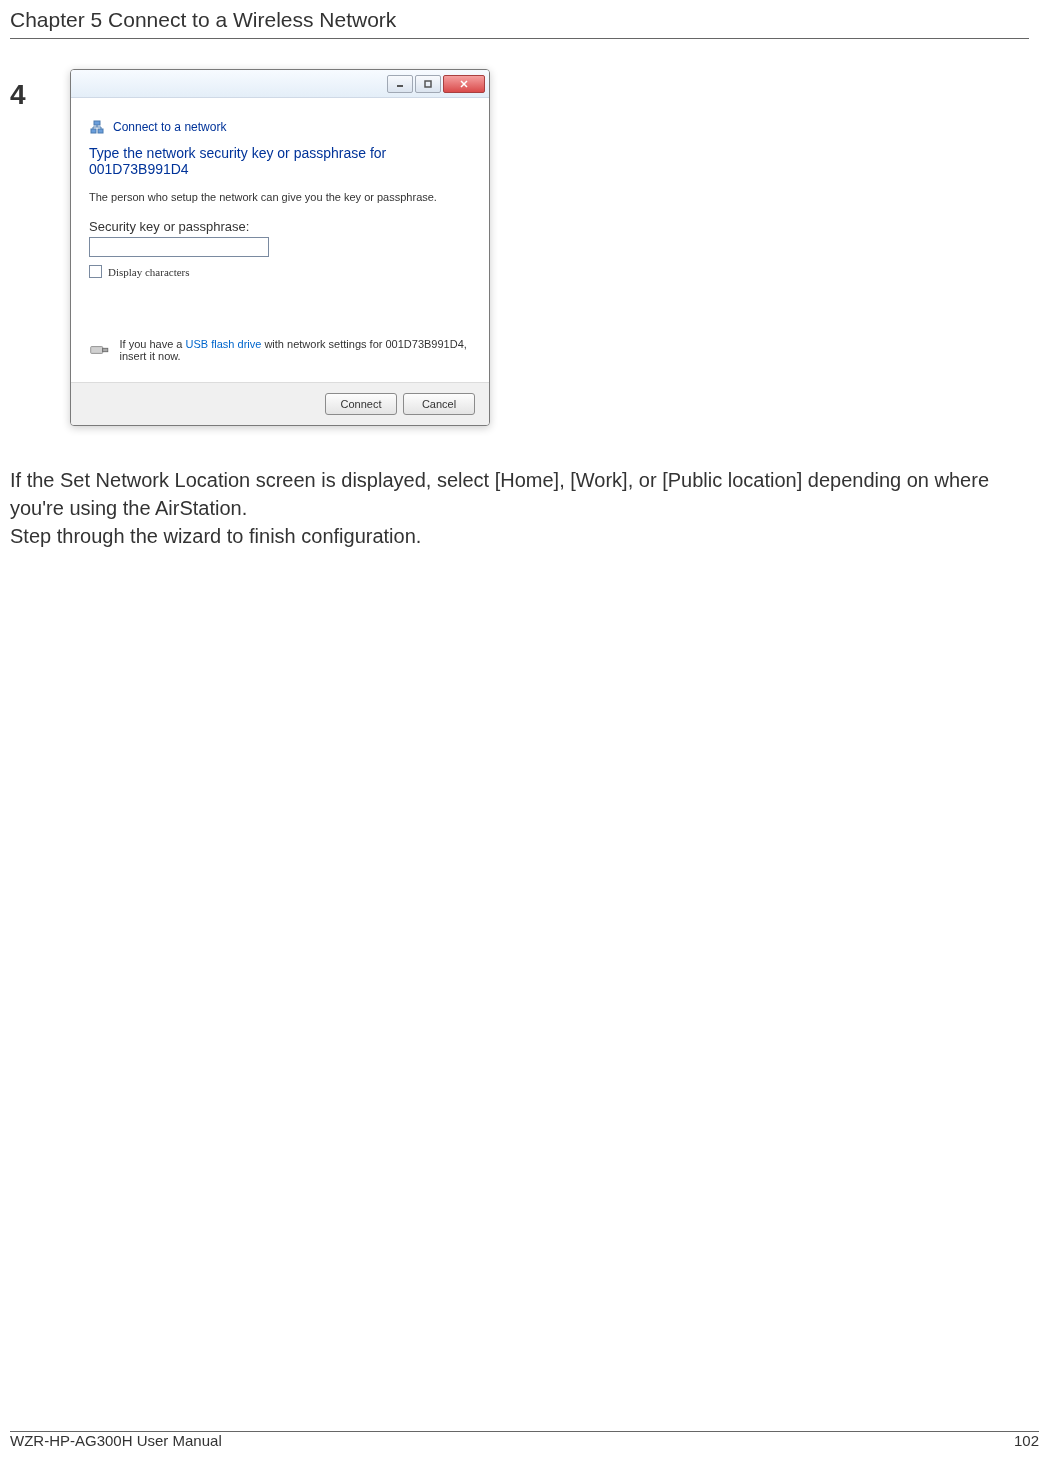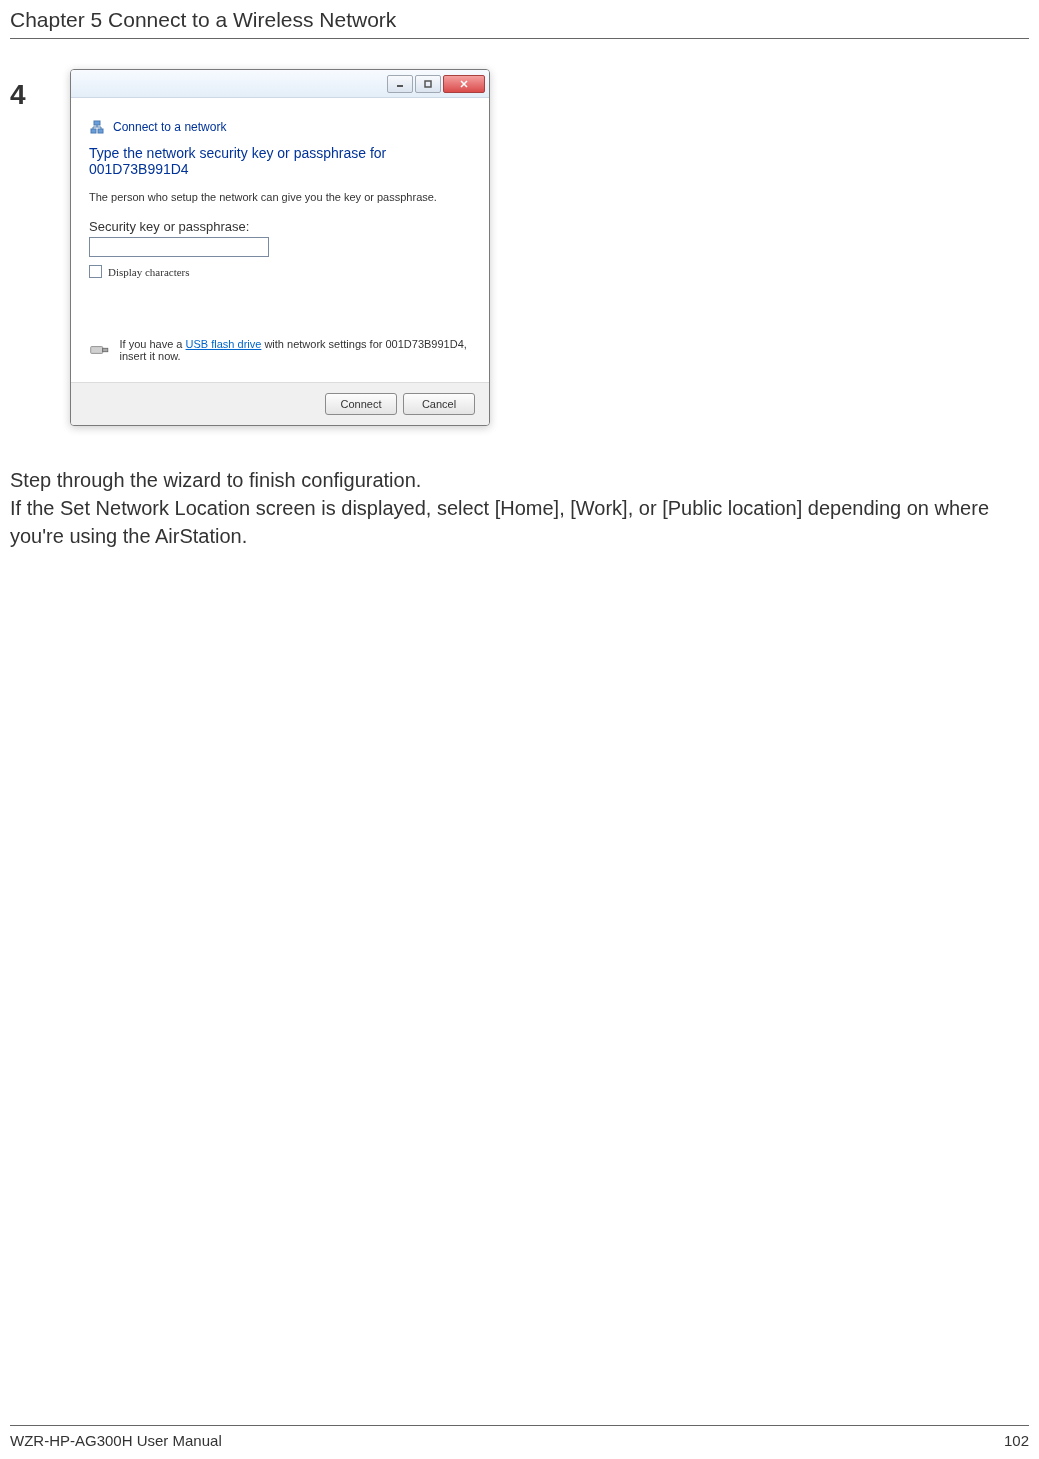--- a/index.html
+++ b/index.html
@@ -141,21 +141,20 @@
     .usb-icon {
       width: 24px;
       height: 16px;
     }
     .usb-text {
       font-size: 11px;
       color: #333;
     }
     .usb-link {
       color: #0066cc;
-      text-decoration: underline;
     }
     .dialog-footer {
       background: #f0f0f0;
       border-top: 1px solid #dcdcdc;
       padding: 10px 14px;
       display: flex;
       justify-content: flex-end;
       gap: 6px;
     }
     .dlg-btn {
@@ -180,23 +179,22 @@
     .body-text {
       margin-top: 40px;
       font-size: 20px;
       line-height: 1.4;
       color: #333333;
     }
     .page-footer {
       position: absolute;
       bottom: 10px;
       left: 10px;
-      right: 10px;
+      right: 0;
       border-top: 1px solid #666666;
-      padding-top: 6px;
       display: flex;
       justify-content: space-between;
       font-size: 15px;
       color: #333333;
     }
   </style>
 </head>
 <body>
 
 <div class="page-header">
@@ -259,21 +257,21 @@
         <div class="dialog-footer">
           <div class="dlg-btn">Connect</div>
           <div class="dlg-btn">Cancel</div>
         </div>
       </div>
     </div>
 
   </div>
 
   <div class="body-text">
+    <div>If the Set Network Location screen is displayed, select [Home], [Work], or [Public location] depending on where you're using the AirStation.</div>
     <div>Step through the wizard to finish configuration.</div>
-    <div>If the Set Network Location screen is displayed, select [Home], [Work], or [Public location] depending on where you're using the AirStation.</div>
   </div>
 </div>
 
 <div class="page-footer">
   <span>WZR-HP-AG300H User Manual</span>
   <span>102</span>
 </div>
 
 </body></html>

